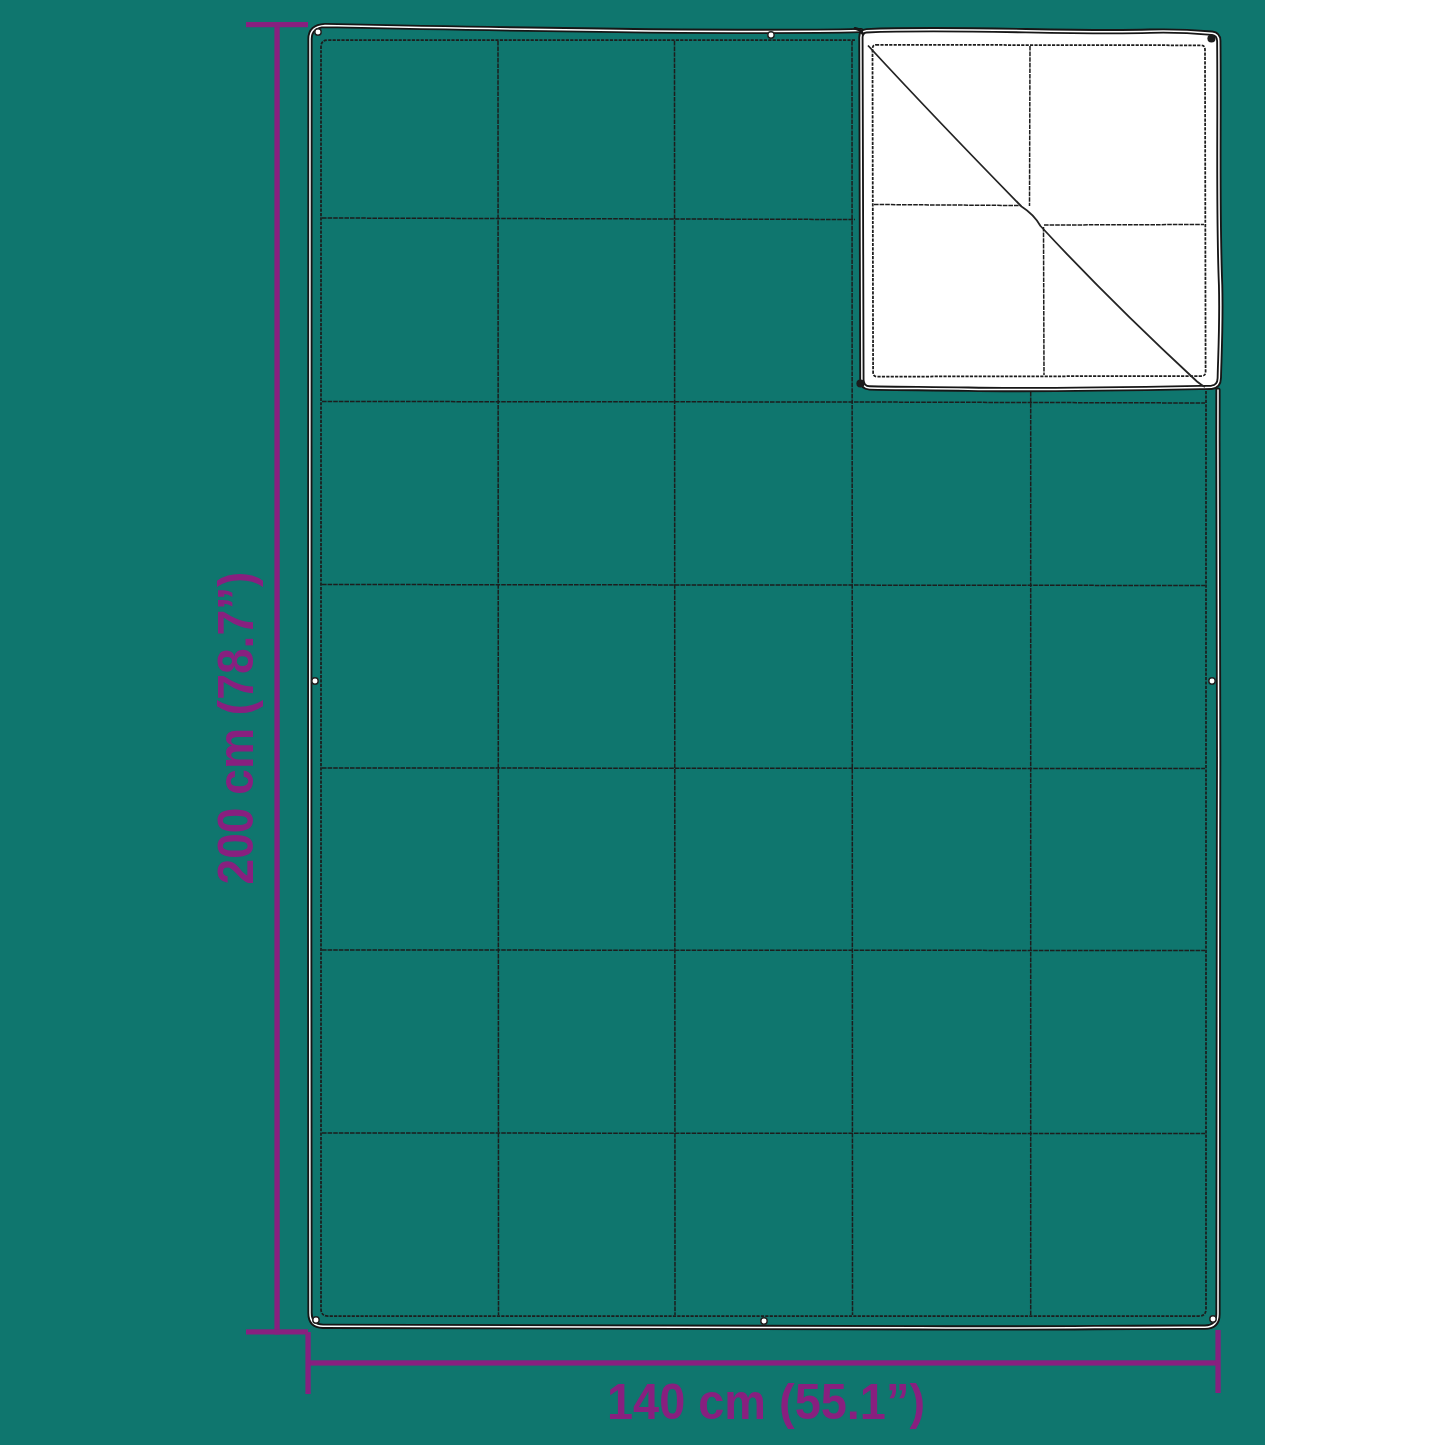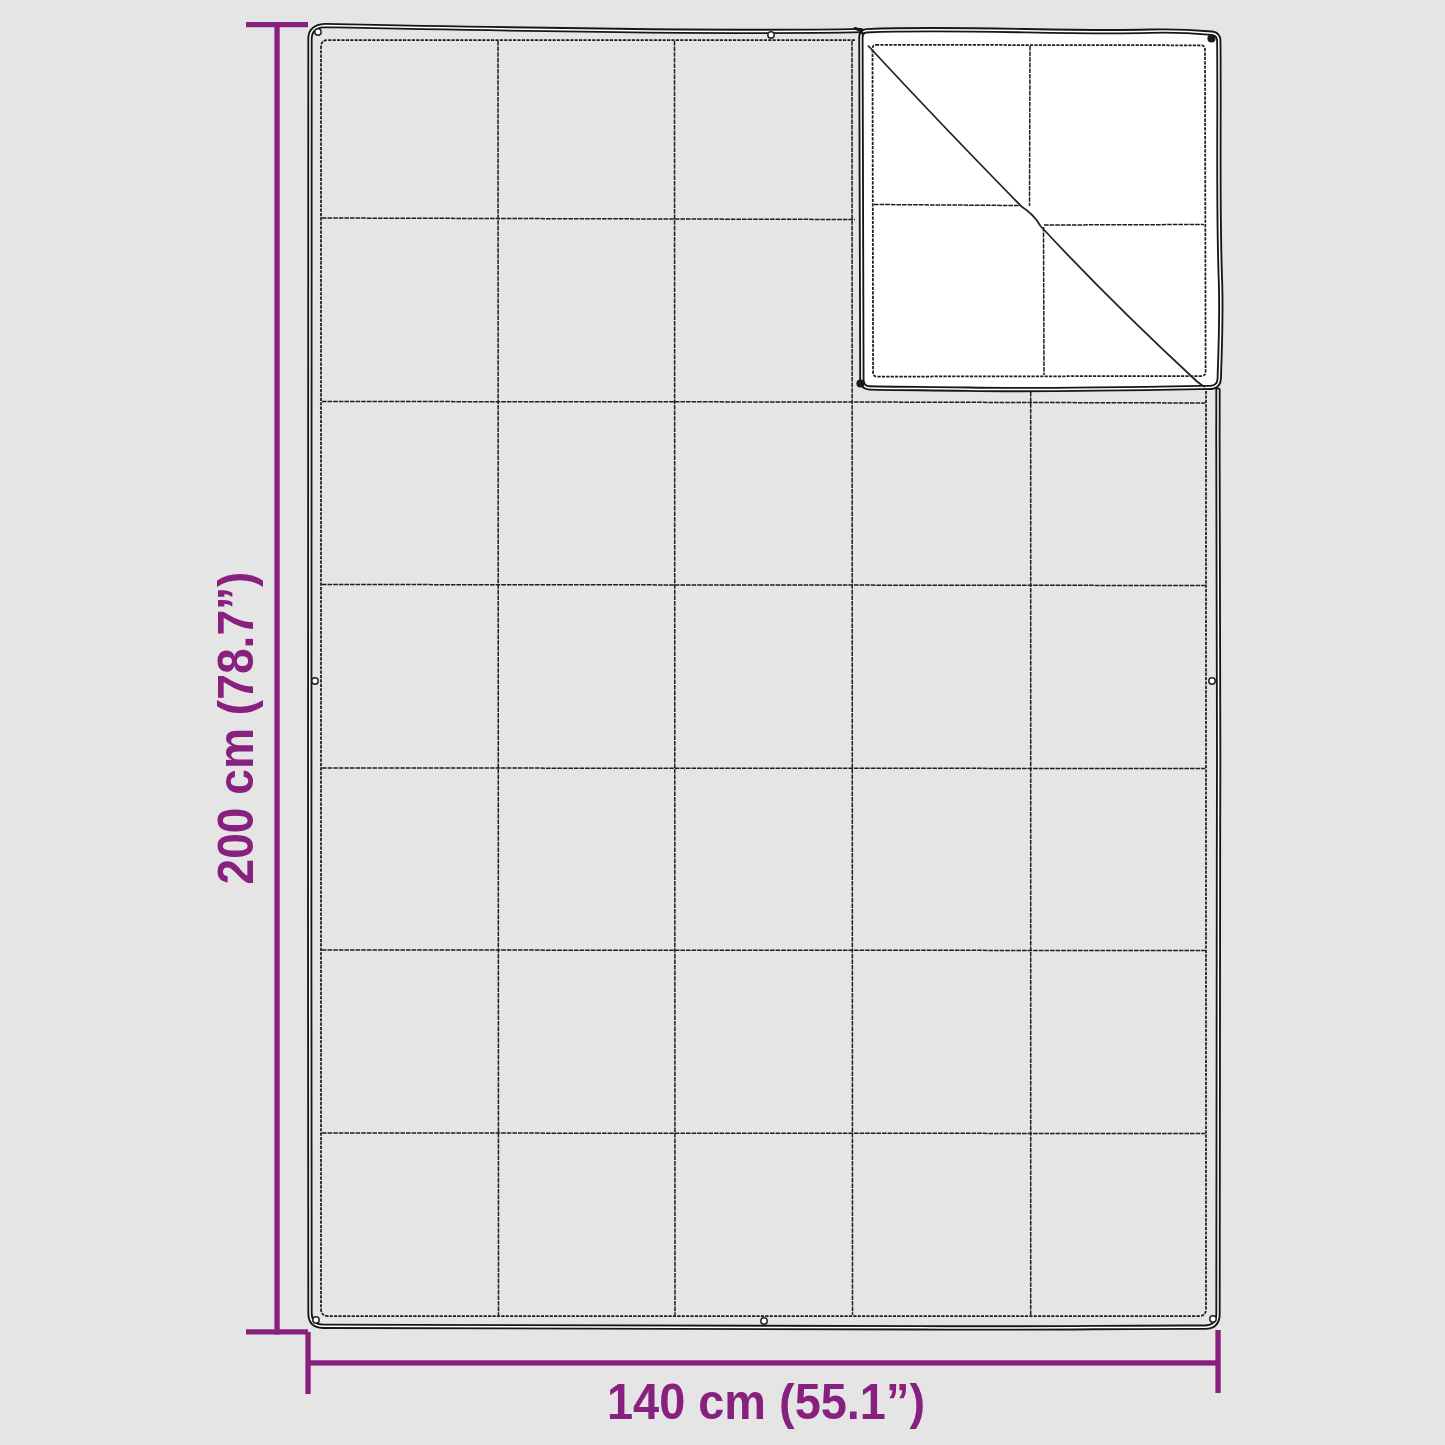--- a/index.html
+++ b/index.html
@@ -1,16 +1,16 @@
 <!DOCTYPE html>
 <html><head>
 <meta charset="utf-8">
 <style>
   html,body{margin:0;padding:0;background:#ffffff;}
-  .wrap{width:1445px;height:1445px;position:relative;background:#e5e5e5;overflow:hidden;}
+  .wrap{width:1265px;height:1445px;position:relative;background:#0f766e;overflow:hidden;}
   text{font-family:"Liberation Sans",sans-serif;font-weight:bold;fill:#88207f;}
 </style>
 </head>
 <body>
 <div class="wrap">
 <svg width="1445" height="1445" viewBox="0 0 1445 1445">
 
   <g fill="none" stroke-linecap="round" stroke-linejoin="round">
     <path id="bodyOuter" d="M 861,30.5 C 760,32.8 520,29.5 325,25.5 Q 310,26.3 310,39 C 309.2,320 310.9,620 309.7,920 C 309.4,1070 310.5,1210 310,1313 Q 310,1326 323,1326.3 C 520,1328 720,1326 920,1327.8 C 1030,1328.6 1130,1326.8 1205,1327.2 Q 1218,1327 1218,1314 C 1218.9,1150 1217.2,990 1218.5,840 C 1219.2,690 1217.6,540 1218,390" stroke="#161616" stroke-width="5.2"></path>
     <path d="M 861,30.5 C 760,32.8 520,29.5 325,25.5 Q 310,26.3 310,39 C 309.2,320 310.9,620 309.7,920 C 309.4,1070 310.5,1210 310,1313 Q 310,1326 323,1326.3 C 520,1328 720,1326 920,1327.8 C 1030,1328.6 1130,1326.8 1205,1327.2 Q 1218,1327 1218,1314 C 1218.9,1150 1217.2,990 1218.5,840 C 1219.2,690 1217.6,540 1218,390" stroke="#ffffff" stroke-width="1.5"></path>

